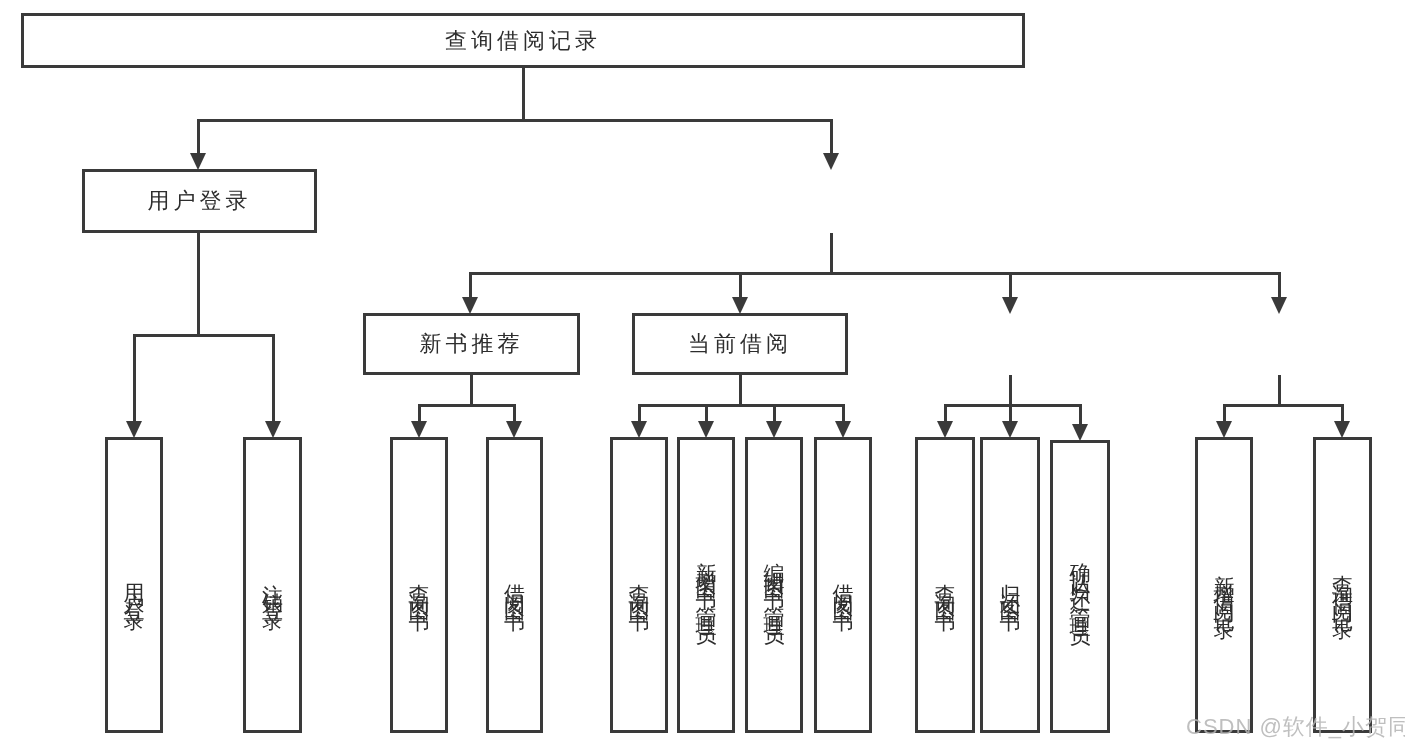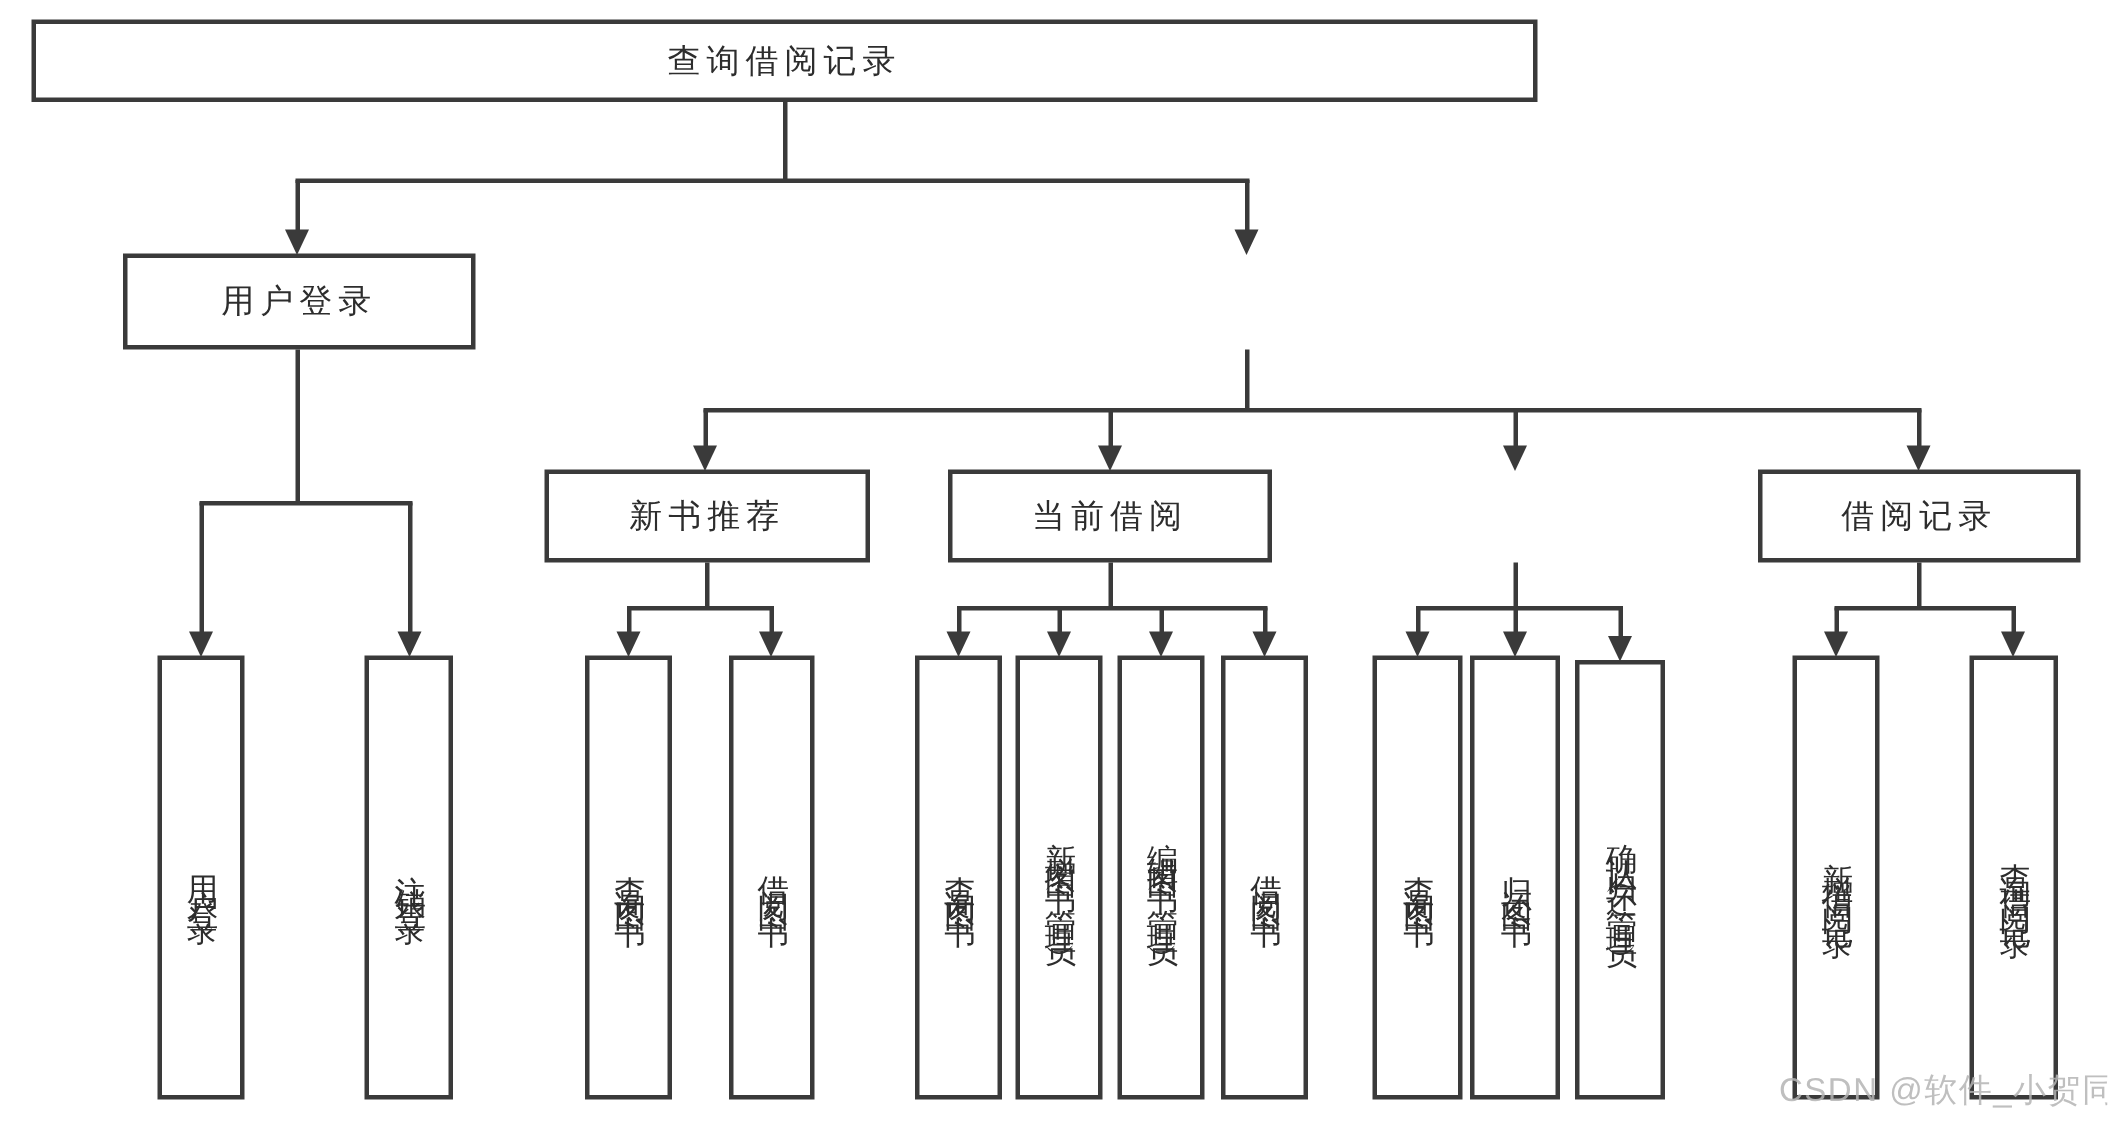--- a/index.html
+++ b/index.html
@@ -70,23 +70,20 @@
       <span class="lbl">查询借阅记录</span>
     </div>
     <div class="node" style="left: 82px; top: 169px; width: 235px; height: 64px;">
       <span class="lbl">用户登录</span>
     </div>
     <div class="node" style="left: 363px; top: 313px; width: 217px; height: 62px;">
       <span class="lbl">新书推荐</span>
     </div>
     <div class="node" style="left: 632px; top: 313px; width: 216px; height: 62px;">
       <span class="lbl">当前借阅</span>
-    </div>
-    <div class="node" style="left: 1172px; top: 313px; width: 215px; height: 62px;">
-      <span class="lbl">借阅记录</span>
     </div>
     <div class="node vertical" style="left: 105px; top: 437px; width: 58px; height: 296px;">
       <span class="lbl">用户登录</span>
     </div>
     <div class="node vertical" style="left: 243px; top: 437px; width: 59px; height: 296px;">
       <span class="lbl">注销登录</span>
     </div>
     <div class="node vertical" style="left: 390px; top: 437px; width: 58px; height: 296px;">
       <span class="lbl">查询图书</span>
     </div>

